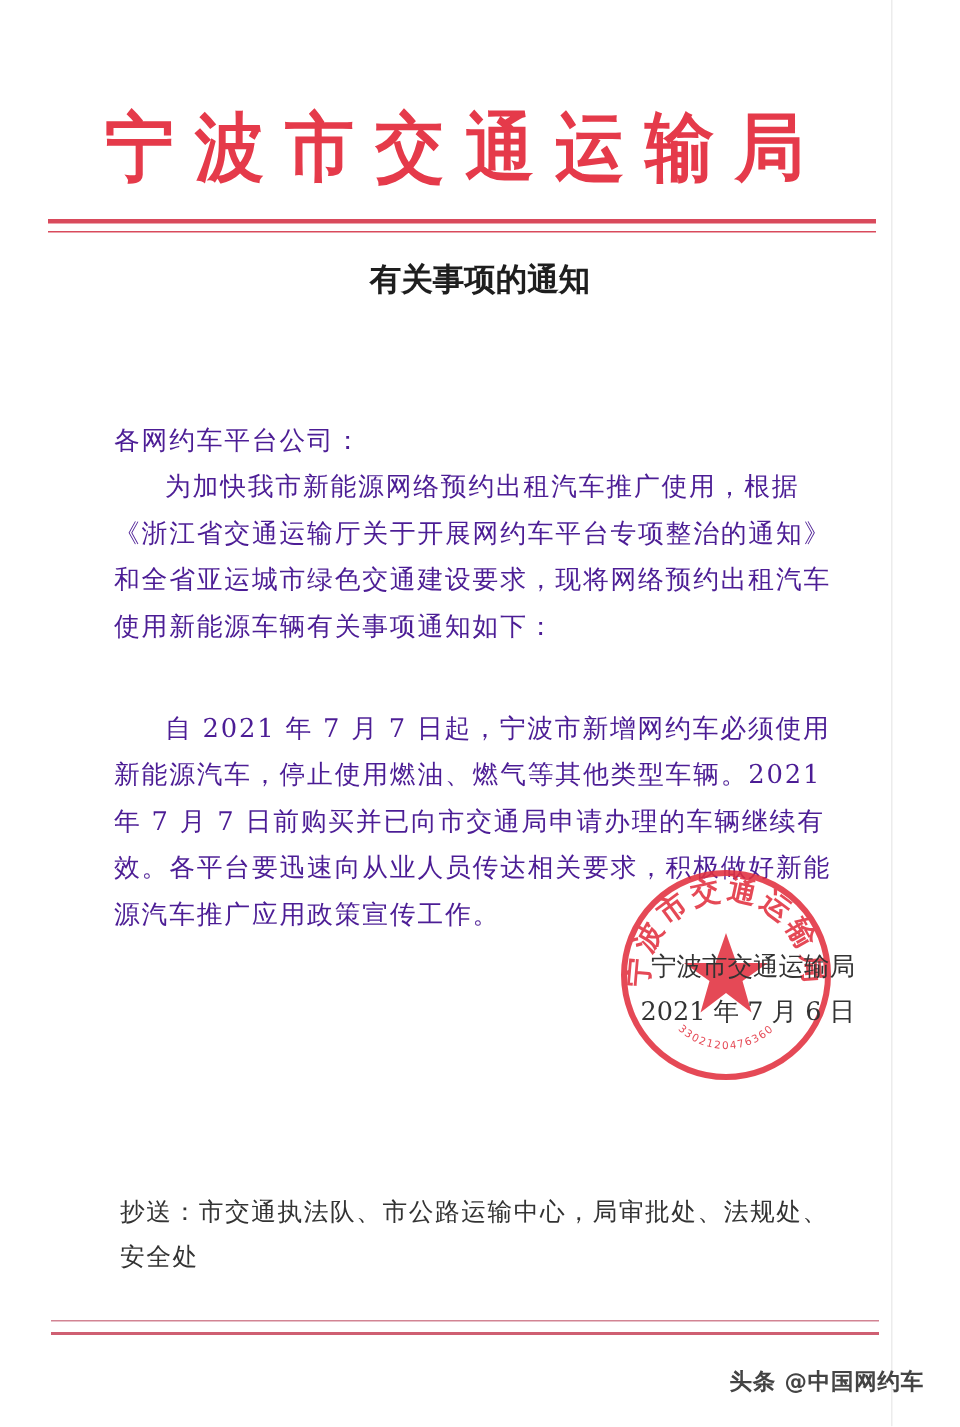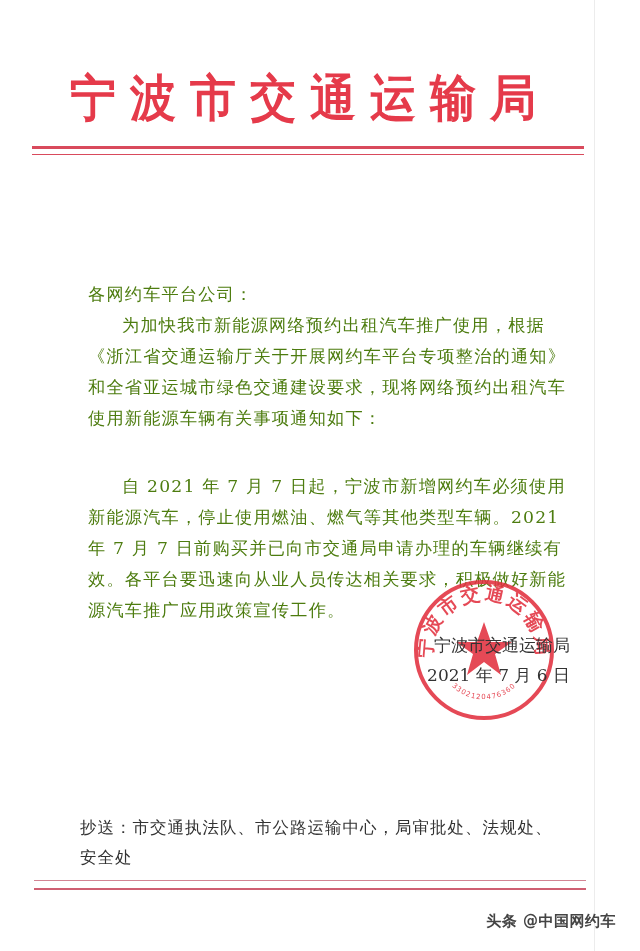--- a/index.html
+++ b/index.html
@@ -16,56 +16,57 @@
     font-weight:bold; font-size:46px; letter-spacing:14px; color:#e53a4a;
     transform:scaleY(1.08);
   }
   .red-rule-top1 { position:absolute; left:32px; top:146px; width:552px; height:3px; background:#d94a5c; }
   .red-rule-top2 { position:absolute; left:32px; top:154px; width:552px; height:1px; background:#d94a5c; }
   .doc-title {
     position:absolute; left:60px; top:171px; width:520px; text-align:center;
     font-weight:bold; font-size:21px; line-height:30px; color:#1e1e1e;
   }
   .body-text {
-    position:absolute; left:88px; width:480px;
-    font-size:17.2px; line-height:31px; color:#4d7c0f; letter-spacing:1.2px;
+    position:absolute; left:76px; width:480px;
+    font-size:17.2px; line-height:31px; color:#4c1d95; letter-spacing:1.2px;
   }
   .salutation { top:279px; }
   .para1 { top:310px; text-indent:34px; }
   .para2 { top:431px; text-indent:34px;margin-top:40px; }
   .signature {
     position:absolute; left:410px; top:630px; width:160px; text-align:right;
     font-size:17px; line-height:30px; color:#333;
   }
   .stamp {
     position:absolute; left:412px; top:578px; width:144px; height:144px;
     opacity:0.88;
   }
   .cc {
     position:absolute; left:80px; top:793px; width:480px;
-    font-size:16.5px; line-height:30px; color:#333; letter-spacing:1px;margin-top:20px;
+    font-size:16.5px; line-height:30px; color:#333; letter-spacing:1px;
   }
   .red-rule-bot1 { position:absolute; left:34px; top:880px; width:552px; height:1px; background:#d28493; }
   .red-rule-bot2 { position:absolute; left:34px; top:888px; width:552px; height:2px; background:#cf5f72; }
   .watermark {
     position:absolute; right:24px; top:912px;
     font-family:"DejaVu Sans","Liberation Sans",sans-serif;
     font-size:15px; color:#444; letter-spacing:0.5px;font-weight:bold;
   }
 </style>
 </head>
 <body>
 
 <div class="page-edge"></div>
 
 <div class="header-title">宁波市交通运输局</div>
 <div class="red-rule-top1"></div>
 <div class="red-rule-top2"></div>
 
 <div class="doc-title">
+  <div>有关事项的通知</div>
 </div>
 
 <div class="body-text salutation">各网约车平台公司：</div>
 <div class="body-text para1">为加快我市新能源网络预约出租汽车推广使用，根据《浙江省交通运输厅关于开展网约车平台专项整治的通知》和全省亚运城市绿色交通建设要求，现将网络预约出租汽车使用新能源车辆有关事项通知如下：</div>
 <div class="body-text para2">自 2021 年 7 月 7 日起，宁波市新增网约车必须使用新能源汽车，停止使用燃油、燃气等其他类型车辆。2021 年 7 月 7 日前购买并已向市交通局申请办理的车辆继续有效。各平台要迅速向从业人员传达相关要求，积极做好新能源汽车推广应用政策宣传工作。</div>
 
 <svg class="stamp" viewBox="0 0 144 144">
   <circle cx="72" cy="72" r="68" fill="none" stroke="#e2313f" stroke-width="4"></circle>
   <defs>
     <path id="arcTop" d="M 22 88 A 52 52 0 1 1 122 88"></path>

